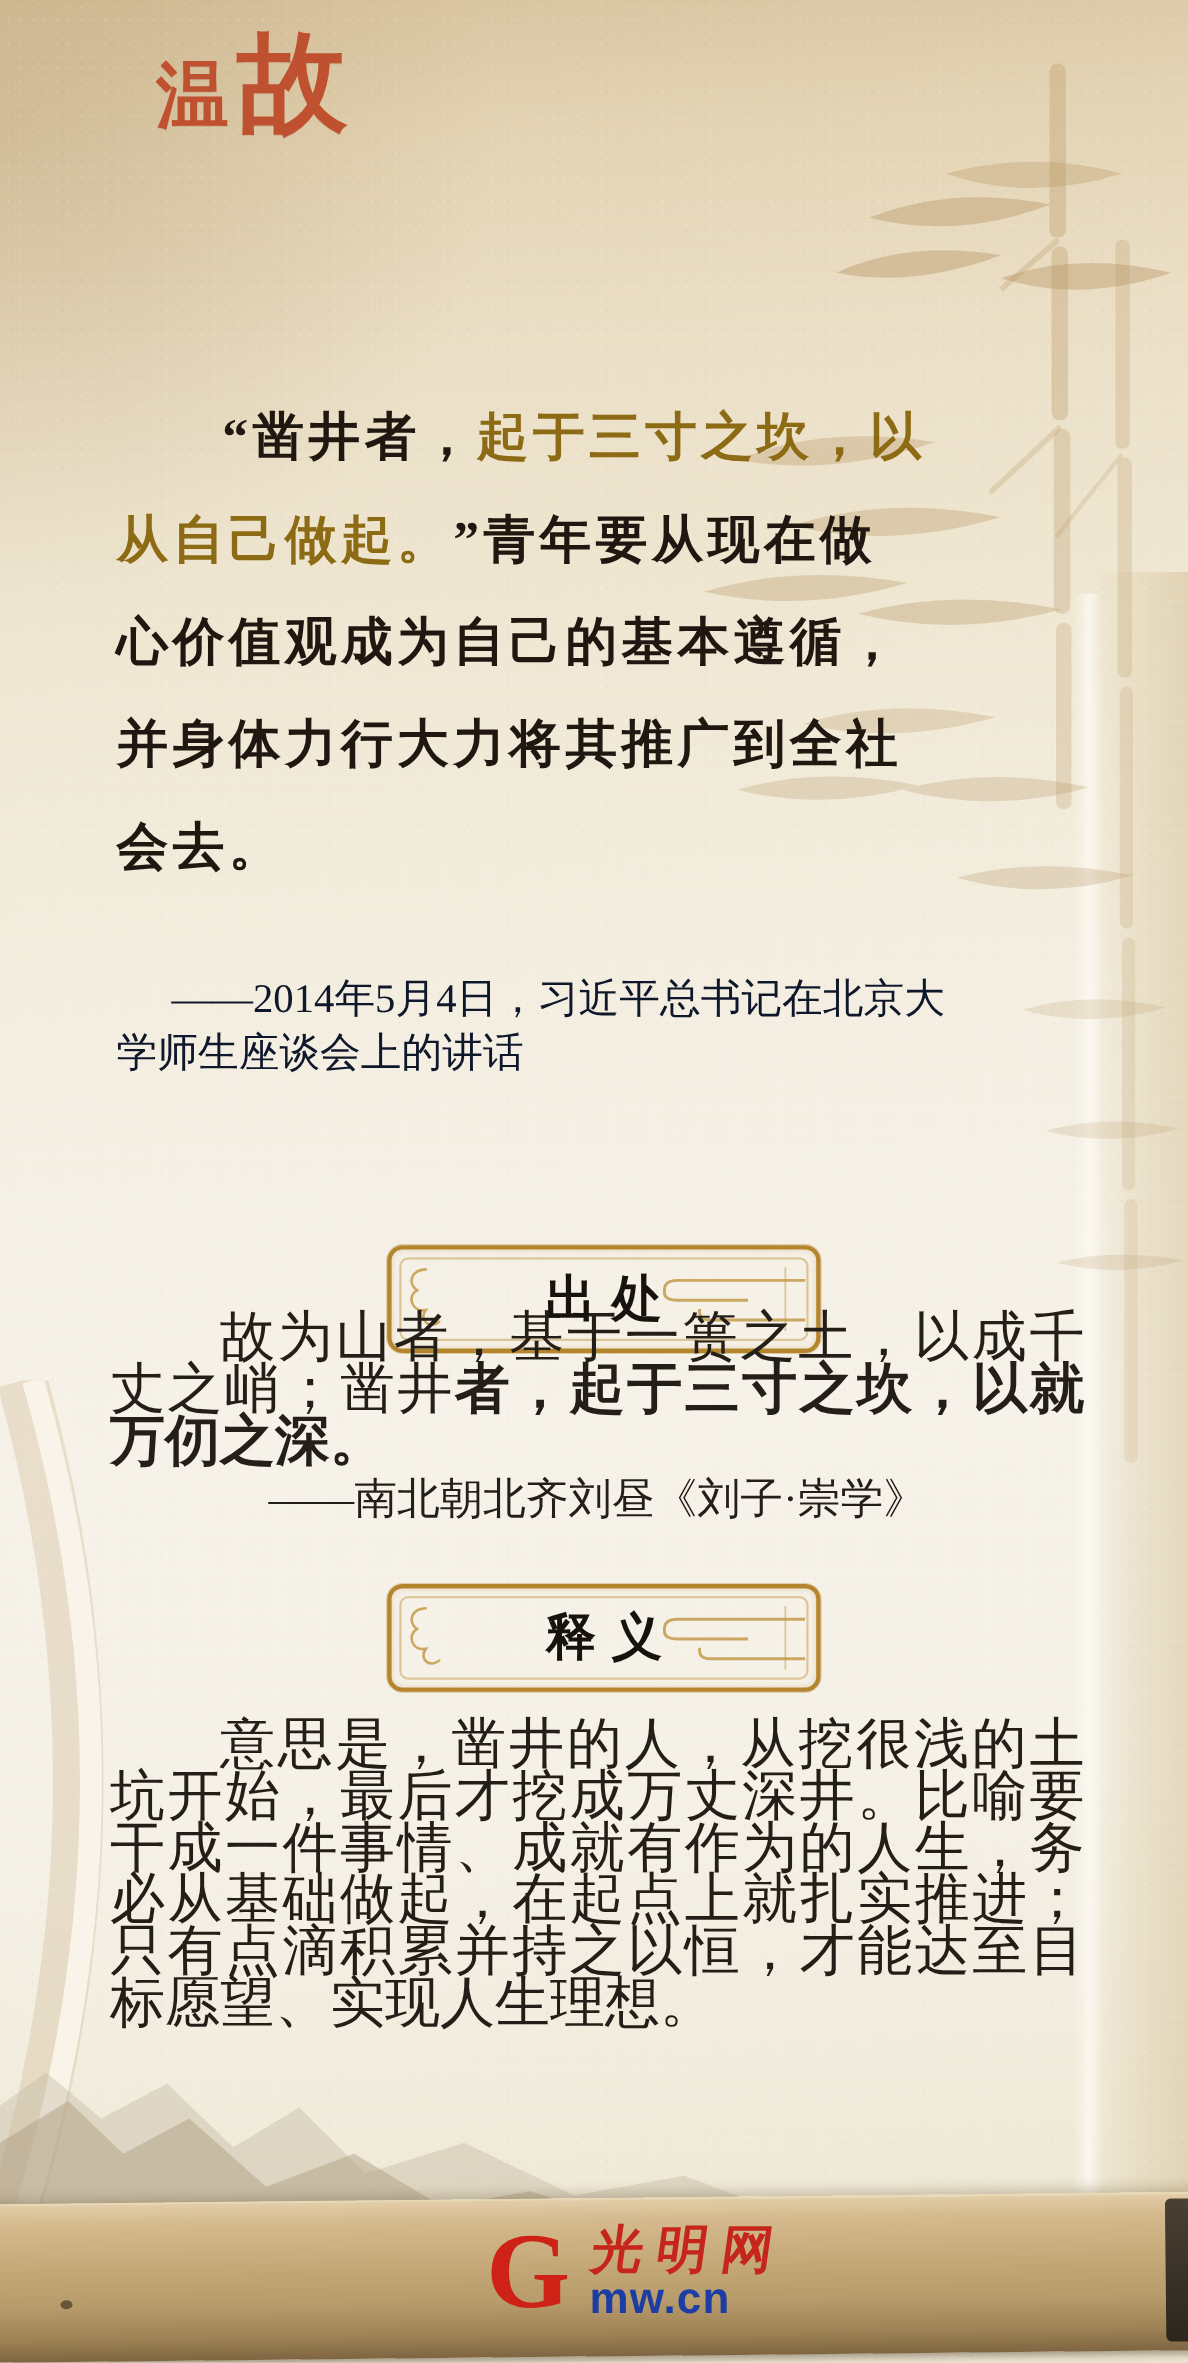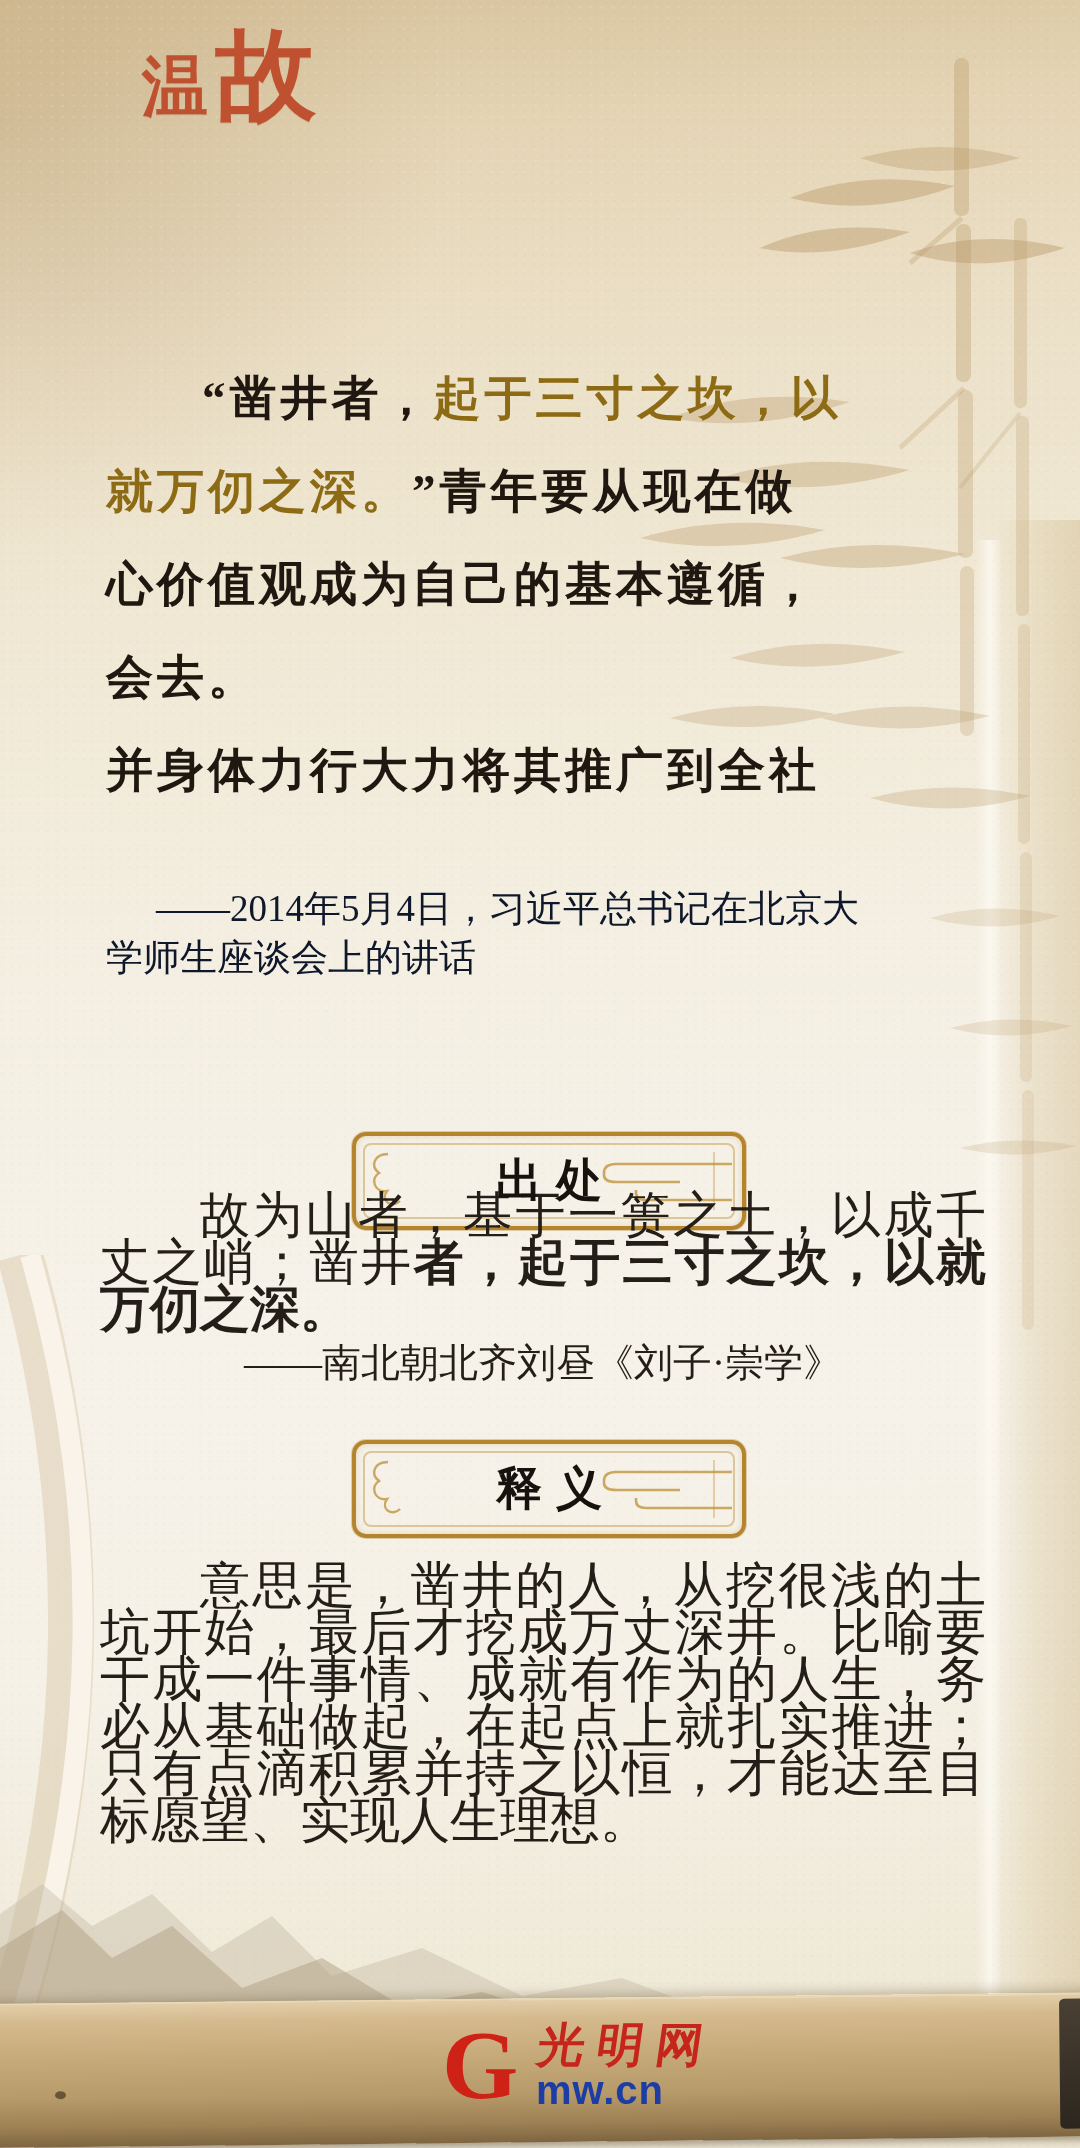--- a/index.html
+++ b/index.html
@@ -187,24 +187,24 @@
     <path d="M44 0 C116 250 118 510 26 790" stroke="rgba(251,247,239,.85)" stroke-width="20" fill="none"></path>
   </svg>
 
   <div class="title">
     <span class="t-small">温</span>
     <span class="t-large">故</span>
   </div>
 
   <div class="quote">
     <div class="cal-line cal-line-1"><span class="cal-dark">“凿井者，</span><span class="cal-gold">起于三寸之坎，以</span></div>
-    <div class="cal-line"><span class="cal-gold">就万仞之深。</span><span class="cal-dark">”青年要从现在做</span></div>
+    <div class="cal-line"><span class="cal-gold">从自己做起。</span><span class="cal-dark">”青年要从现在做</span></div>
     <div class="cal-line"><span class="cal-dark">心价值观成为自己的基本遵循，</span></div>
+    <div class="cal-line"><span class="cal-dark">并身体力行大力将其推广到全社</span></div>
     <div class="cal-line"><span class="cal-dark">会去。</span></div>
-    <div class="cal-line"><span class="cal-dark">并身体力行大力将其推广到全社</span></div>
   </div>
 
   <div class="attribution">
     <div class="attr-line attr-line-1">——2014年5月4日，习近平总书记在北京大</div>
     <div class="attr-line">学师生座谈会上的讲话</div>
   </div>
 
   <div class="section-box box-source">
     <svg class="box-cloud" width="40" height="66" viewBox="0 0 40 66">
       <path d="M22 6 C8 6 4 18 13 25 C4 30 8 45 21 43 C14 53 26 61 34 53" stroke="#c49a4a" stroke-width="2.4" fill="none" opacity=".85"></path>

